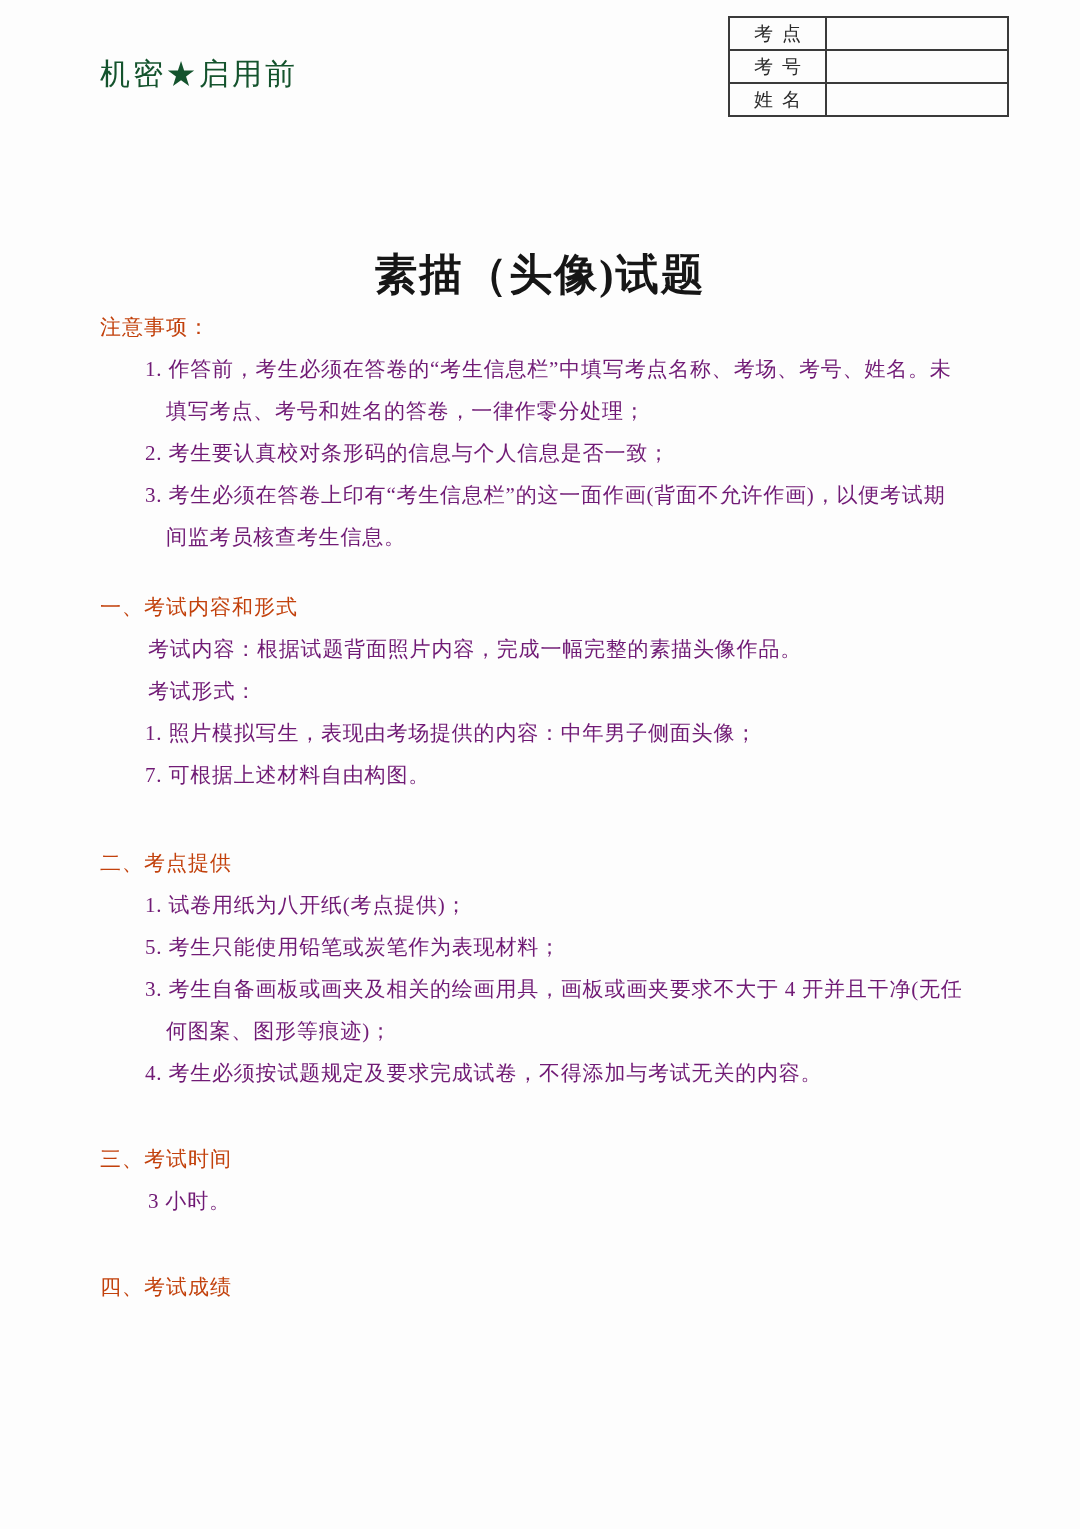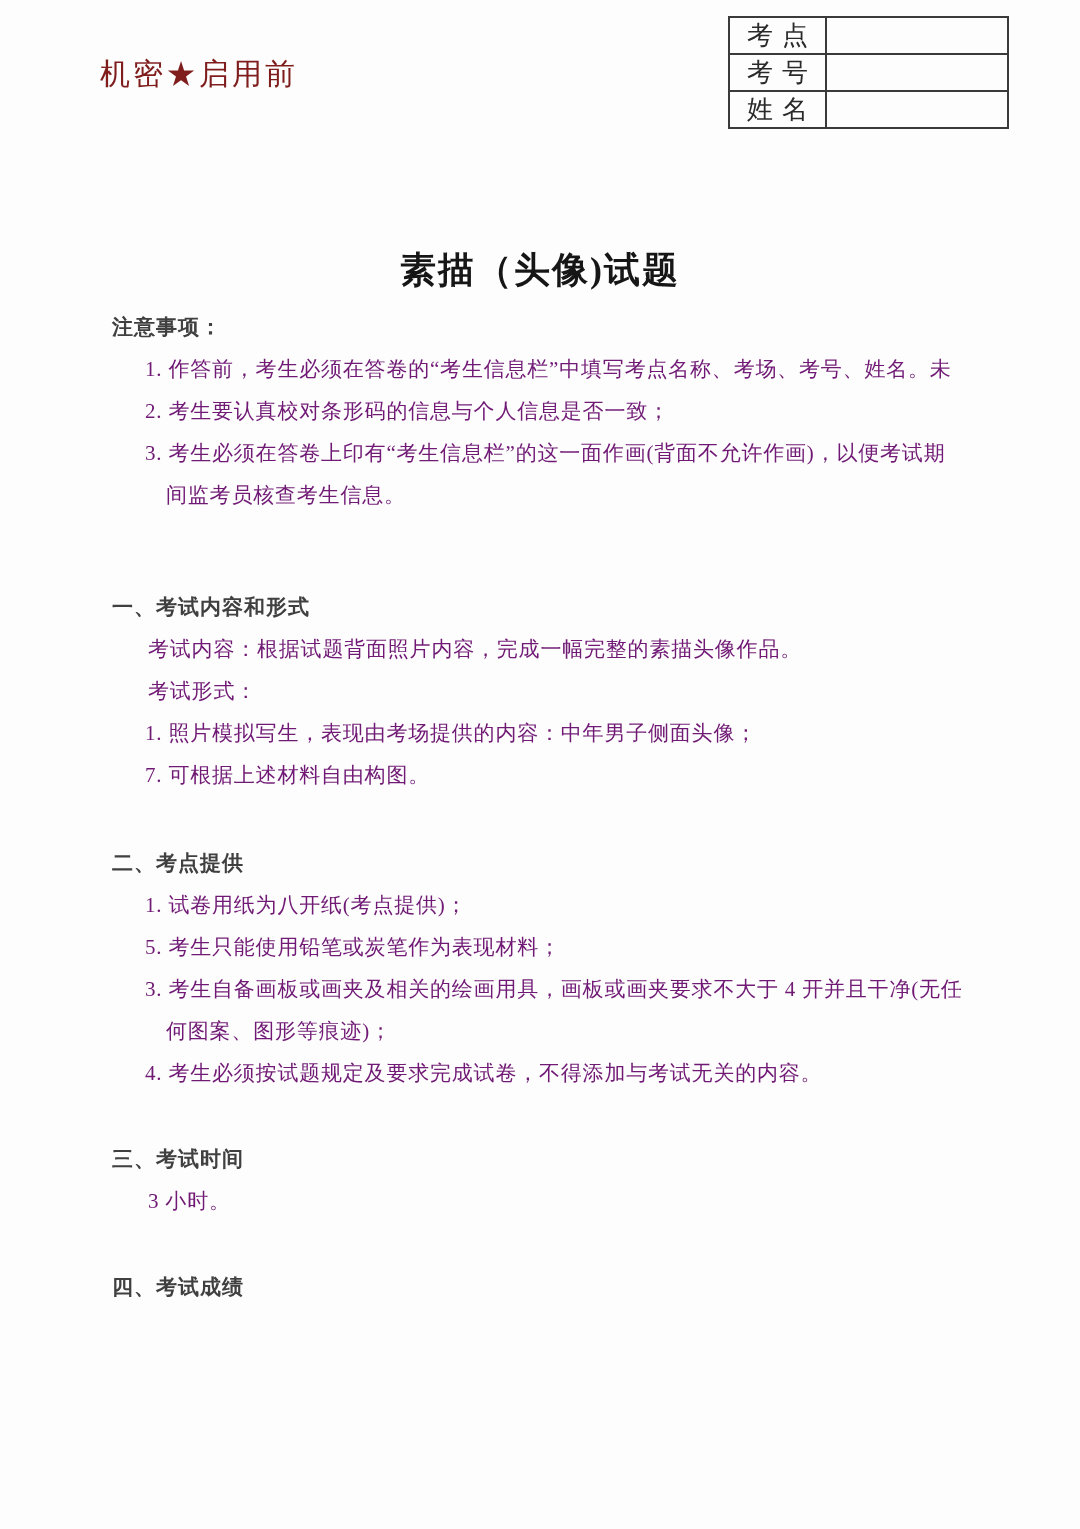--- a/index.html
+++ b/index.html
@@ -13,75 +13,74 @@
     overflow: hidden;
   }
 
   
   .classification {
     position: absolute;
     left: 100px;
     top: 54px;
     font-size: 30px;
     letter-spacing: 3px;
-    color: #7f1d1d;
+    color: #14532d;
   }
 
   
   .info-table {
     position: absolute;
     left: 728px;
     top: 16px;
     border-collapse: collapse;
     table-layout: fixed;
   }
   .info-table td {
     border: 2px solid #3a3a3a;
     height: 31px;
-    font-size: 26px;
+    font-size: 19px;
     color: #2a2a2a;
     padding: 0;
   }
   .info-table td.lbl {
     width: 95px;
     text-align: center;
     letter-spacing: 9px;
     text-indent: 9px; 
   }
   .info-table td.val { width: 180px; }
 
   
   .title {
     position: absolute;
     left: 0;
     top: 246px;
     width: 100%;
     margin: 0;
     text-align: center;
-    font-size: 36px;
+    font-size: 43px;
     font-weight: 700;
     letter-spacing: 2px;
     color: #161616;
     font-family: "Liberation Serif", serif;
   }
 
   
   .block {
     position: absolute;
     left: 100px;
     width: 900px;
   }
   .block .h {
     font-family: "Liberation Sans", sans-serif;
-    font-weight: 700;
+    font-weight: 400;
     font-size: 21px;
     line-height: 42px;
-    color: #404040;
+    color: #c2410c;
     letter-spacing: 1px;
-    margin-left: 12px;
   }
   .block .line {
     font-size: 21px;
     line-height: 42px;
     letter-spacing: 0.8px;
     color: #701a75;
   }
   .line.li   { padding-left: 45px; }  
   .line.wrap { padding-left: 66px; }  
   .line.para { padding-left: 48px; }  
@@ -114,20 +113,21 @@
         <td class="val"></td>
       </tr>
     </tbody>
   </table>
 
   <h1 class="title">素描（头像)试题</h1>
 
   <div class="block notice">
     <div class="h">注意事项：</div>
     <div class="line li">1. 作答前，考生必须在答卷的“考生信息栏”中填写考点名称、考场、考号、姓名。未</div>
+    <div class="line wrap">填写考点、考号和姓名的答卷，一律作零分处理；</div>
     <div class="line li">2. 考生要认真校对条形码的信息与个人信息是否一致；</div>
     <div class="line li">3. 考生必须在答卷上印有“考生信息栏”的这一面作画(背面不允许作画)，以便考试期</div>
     <div class="line wrap">间监考员核查考生信息。</div>
   </div>
 
   <div class="block sec1">
     <div class="h">一、考试内容和形式</div>
     <div class="line para">考试内容：根据试题背面照片内容，完成一幅完整的素描头像作品。</div>
     <div class="line para">考试形式：</div>
     <div class="line li">1. 照片模拟写生，表现由考场提供的内容：中年男子侧面头像；</div>

